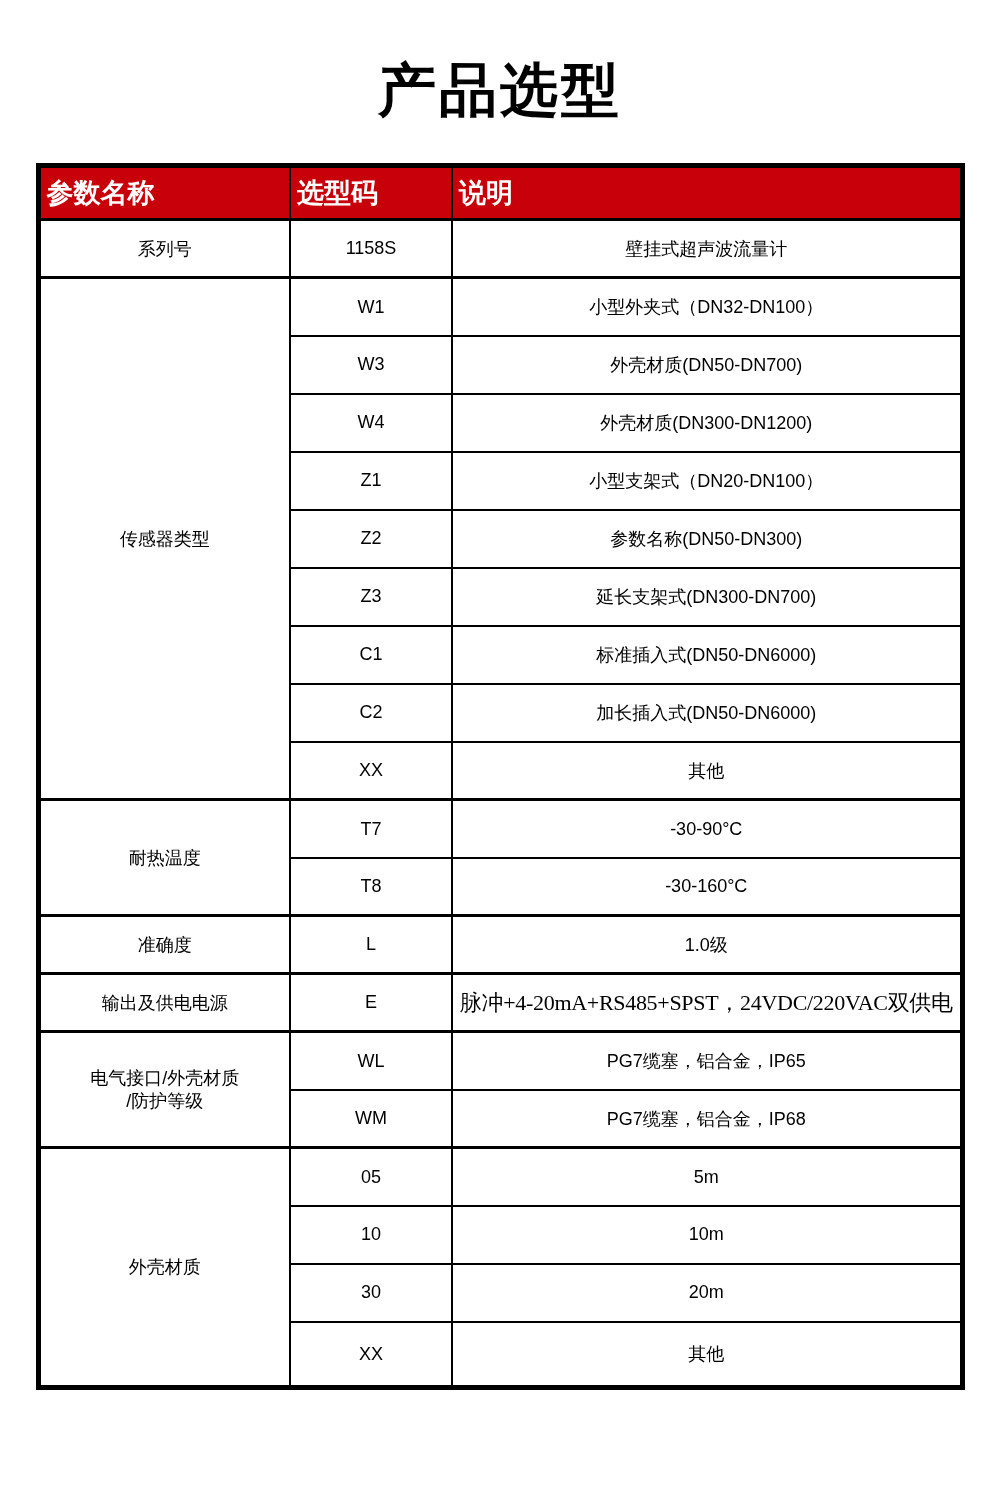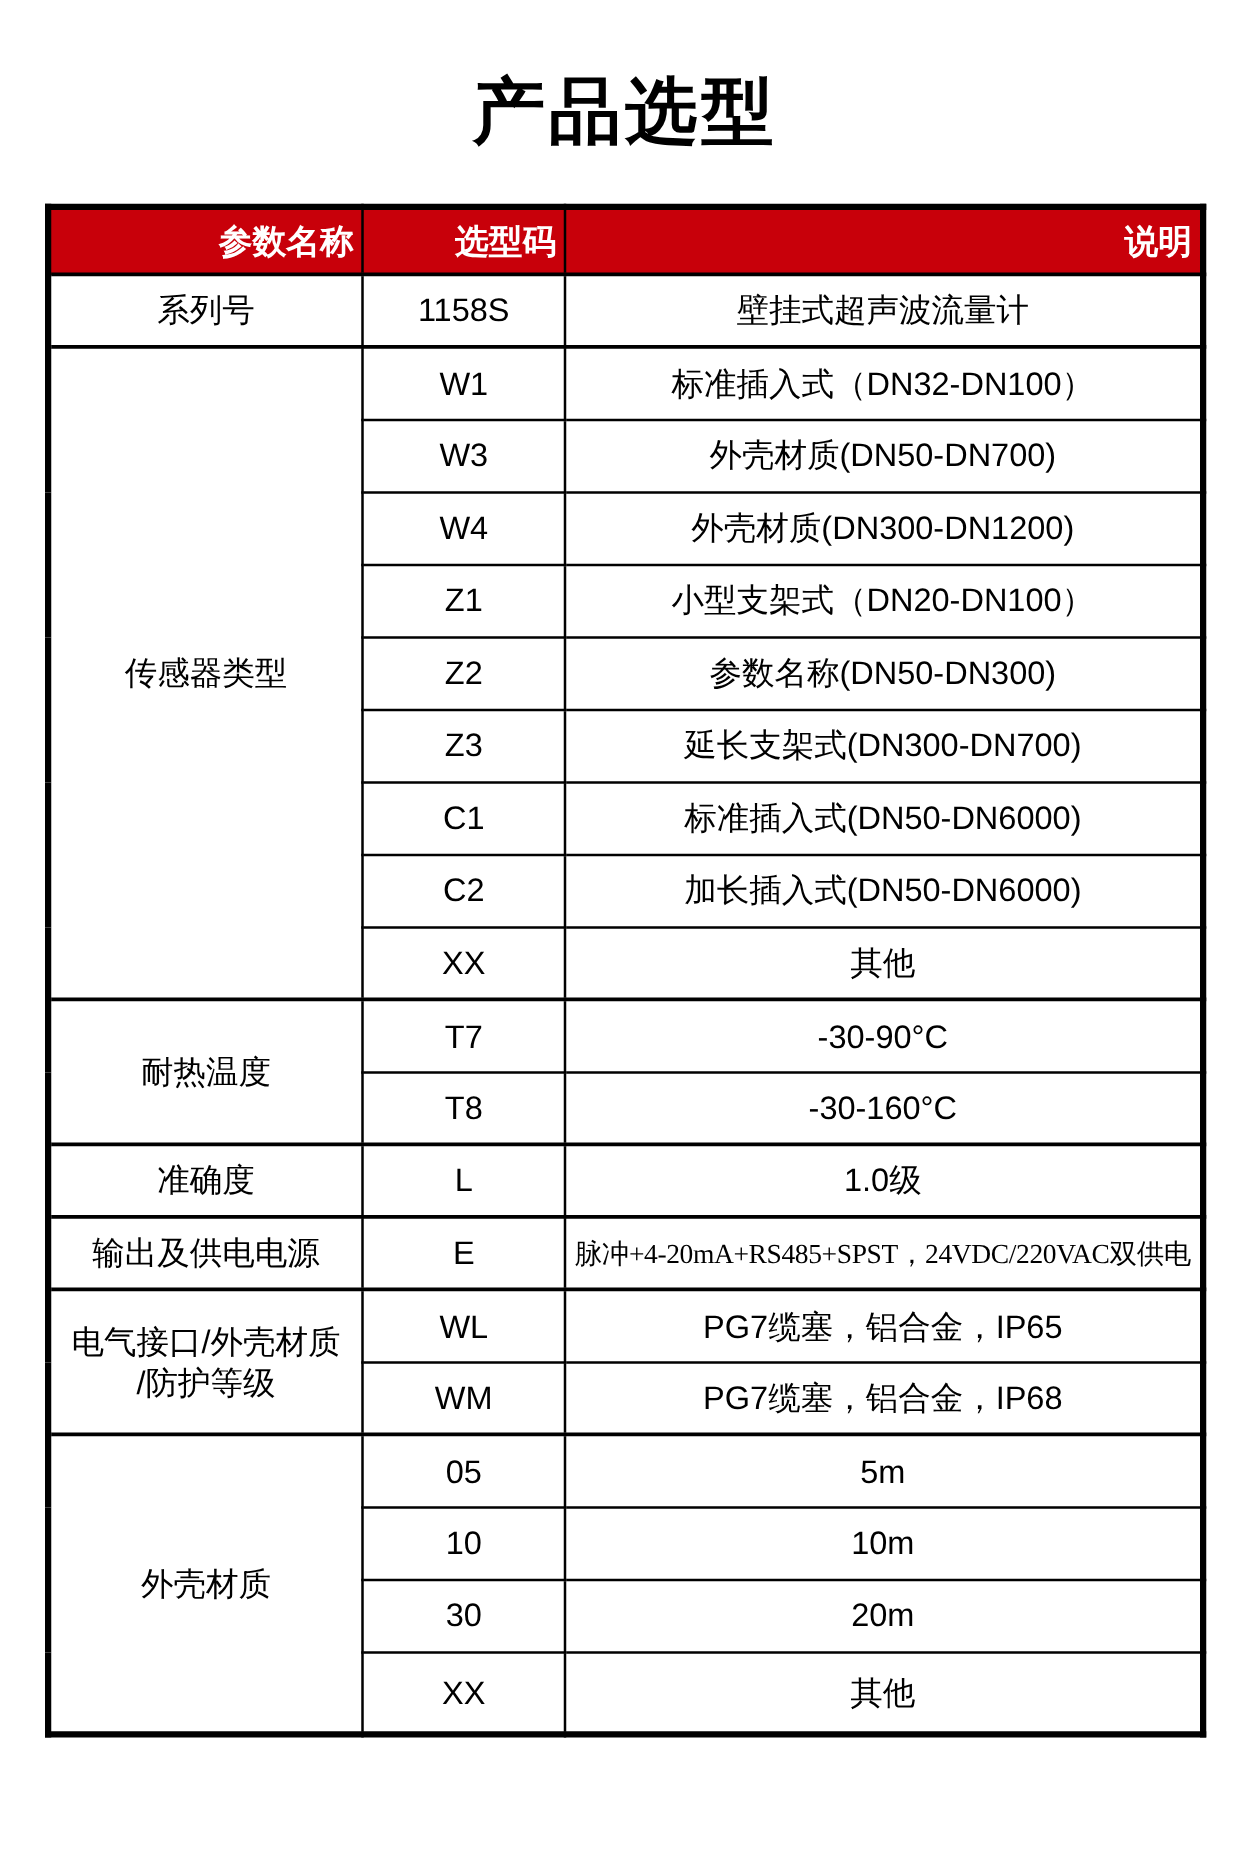--- a/index.html
+++ b/index.html
@@ -19,25 +19,25 @@
     border-collapse: collapse; table-layout: fixed;
     border: 5px solid var(--border);
   }
   col.c-param { width: 252px; }
   col.c-code  { width: 162px; }
   col.c-desc  { width: 510px; }
   .sel-table th {
     background: var(--header-bg); color: var(--header-fg);
     font-size: 27px; font-weight: 700;
     height: 54px; border: 2px solid var(--border);
-    text-align: right; vertical-align: middle; padding: 2px 6px;
+    text-align: left; vertical-align: middle; padding: 2px 6px;
   }
   .sel-table td {
     border: 2px solid var(--border);
-    font-size: 26px; height: 58px;
+    font-size: 18px; height: 58px;
     text-align: center; vertical-align: middle;
     padding: 2px 6px; background: #fff; color: #000;
   }
   .sel-table tbody { border-top: 3px solid var(--border); }
   .sel-table td.tight { font-size: 22px; padding: 2px 2px; letter-spacing: -0.3px; font-family: Liberation Serif, serif; }
   .sel-table tr.tall td { height: 66px; }
   .param-line { display: block; line-height: 1.25; }
 </style>
 </head>
 <body>
@@ -63,21 +63,21 @@
       <td>系列号</td>
       <td>1158S</td>
       <td>壁挂式超声波流量计</td>
     </tr>
   </tbody>
 
   <tbody>
     <tr>
       <td rowspan="9">传感器类型</td>
       <td>W1</td>
-      <td>标准插入式（DN32-DN100）</td>
+      <td>小型外夹式（DN32-DN100）</td>
     </tr>
     <tr>
       <td>W3</td>
       <td>外壳材质(DN50-DN700)</td>
     </tr>
     <tr>
       <td>W4</td>
       <td>外壳材质(DN300-DN1200)</td>
     </tr>
     <tr>

